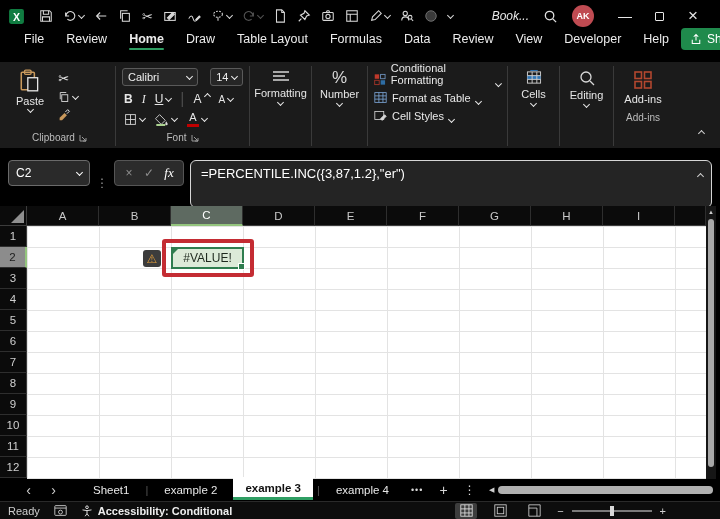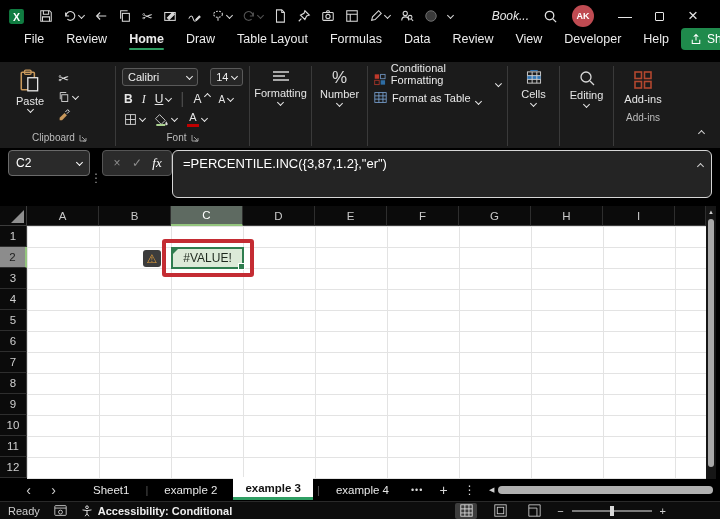--- a/index.html
+++ b/index.html
@@ -44,21 +44,21 @@
   .bigbtn { display:flex; flex-direction:column; align-items:center; gap:2px; color:#e6e6e6; font-size:11px; padding:1px 6px; }
   .smallrow { display:flex; align-items:center; gap:6px; }
   .combo { display:flex; align-items:center; justify-content:space-between; background:#262626; border:1px solid #5a5a5a;
            border-radius:3px; height:18px; font-size:11px; color:#eee; padding:0 5px; }
   .fbtn { display:flex; align-items:center; gap:3px; color:#e6e6e6; font-size:12px; }
   .styles-item { display:flex; align-items:flex-end; gap:5px; font-size:11px; color:#e9e9e9; height:18px; }
   .collapsed { display:flex; flex-direction:column; align-items:center; justify-content:flex-start; gap:3px; padding-top:4px; font-size:11px; color:#e6e6e6; }
   .ribbon-collapse { position:absolute; right:16px; bottom:8px; color:#cfcfcf; }
 
   
-  .fxrow { position:absolute; top:148px; left:0; right:0; height:58px; background:#000; display:flex; align-items:flex-start; padding:2px 8px 0 8px; }
+  .fxrow { position:absolute; top:148px; left:0; right:0; height:58px; background:#000; display:flex; align-items:flex-start; padding:12px 8px 0 8px; gap:6px; }
   .namebox { width:82px; height:26px; background:#2a2a2a; border:1px solid #6a6a6a; border-radius:4px; display:flex;
              align-items:center; justify-content:space-between; padding:0 7px; font-size:12px; color:#fff; }
   .dots { color:#9a9a9a; font-size:12px; align-self:center; margin-top:-18px; }
   .fxbtns { height:26px; background:#2b2b2b; border:1px solid #555; border-radius:4px; display:flex; align-items:center; padding:0 4px; }
   .fxbtns .b { width:20px; text-align:center; font-size:12px; color:#8d8d8d; }
   .fxbtns .fx { color:#fff; font-style:italic; font-family:"Liberation Serif", serif; font-size:13px; }
   .fxinput { flex:1; height:48px; background:#242424; border:1.5px solid #d6d6d6; border-radius:6px; position:relative;
              font-size:13px; color:#fff; padding:5px 22px 0 10px; }
   .fxinput .collapse { position:absolute; top:6px; right:8px; color:#cfcfcf; }
 
@@ -389,20 +389,28 @@
           <span class="chev"></span>
       </div>
       <div class="styles-item">
         <svg width="13" height="13" viewBox="0 0 16 16" fill="none" stroke="#7da7d9" stroke-width="1">
             <rect x="1" y="2" width="14" height="12"></rect>
             <path d="M1 6h14M1 10h14M6 2v12M11 2v12"></path>
           </svg>
         <span>Format as Table</span>
           <span class="chev"></span>
       </div>
+      <div class="styles-item">
+        <svg width="13" height="13" viewBox="0 0 16 16" fill="none" stroke="#d8d8d8" stroke-width="1">
+            <rect x="1" y="3" width="11" height="10"></rect>
+            <path d="M8 12l5-5 2 2-5 5z" fill="#d8d8d8"></path>
+          </svg>
+        <span>Cell Styles</span>
+          <span class="chev"></span>
+      </div>
     </div>
 
     <div class="rgroup collapsed" style="width:52px">
       <svg width="16" height="15" viewBox="0 0 16 16" fill="none" stroke="#cfcfcf" stroke-width="1">
           <rect x="1" y="2" width="14" height="12"></rect>
           <rect x="1" y="6" width="14" height="4" fill="#2e75b6" stroke="none"></rect>
           <path d="M1 6h14M1 10h14M6 2v12M11 2v12"></path>
           <path d="M4 0h8" stroke="#2e75b6" stroke-width="2"></path>
         </svg>
       <span>Cells</span>

